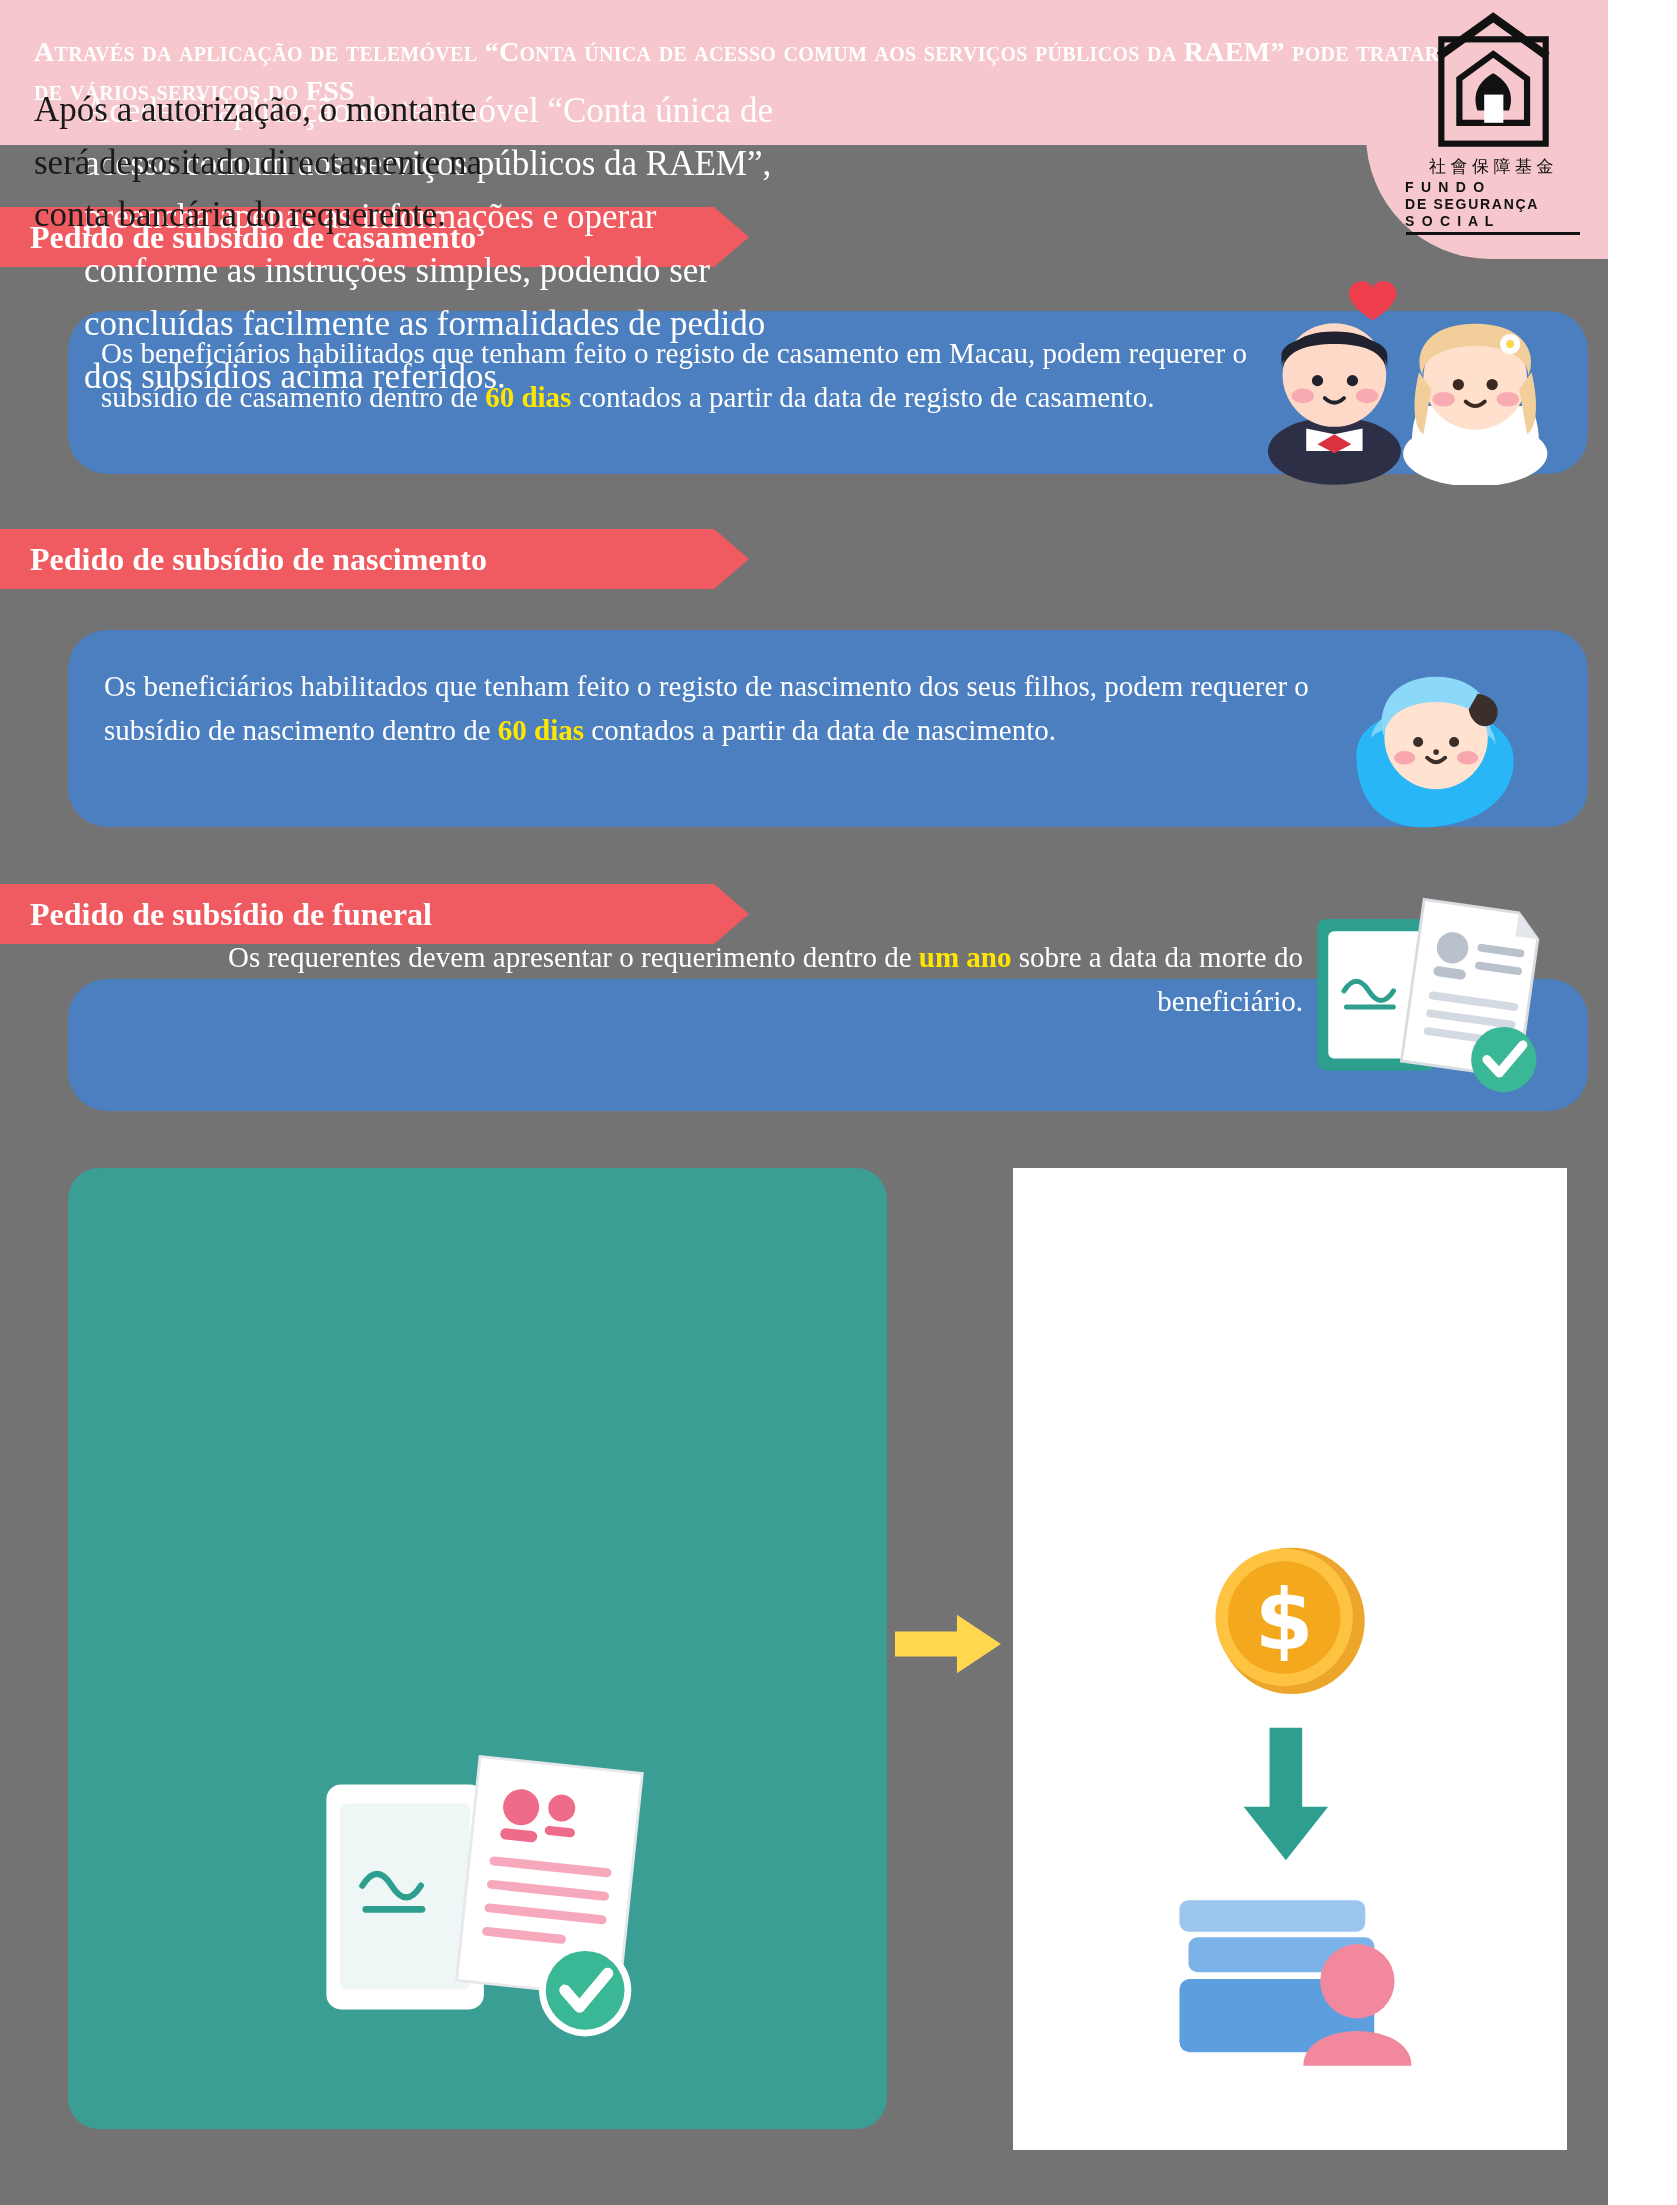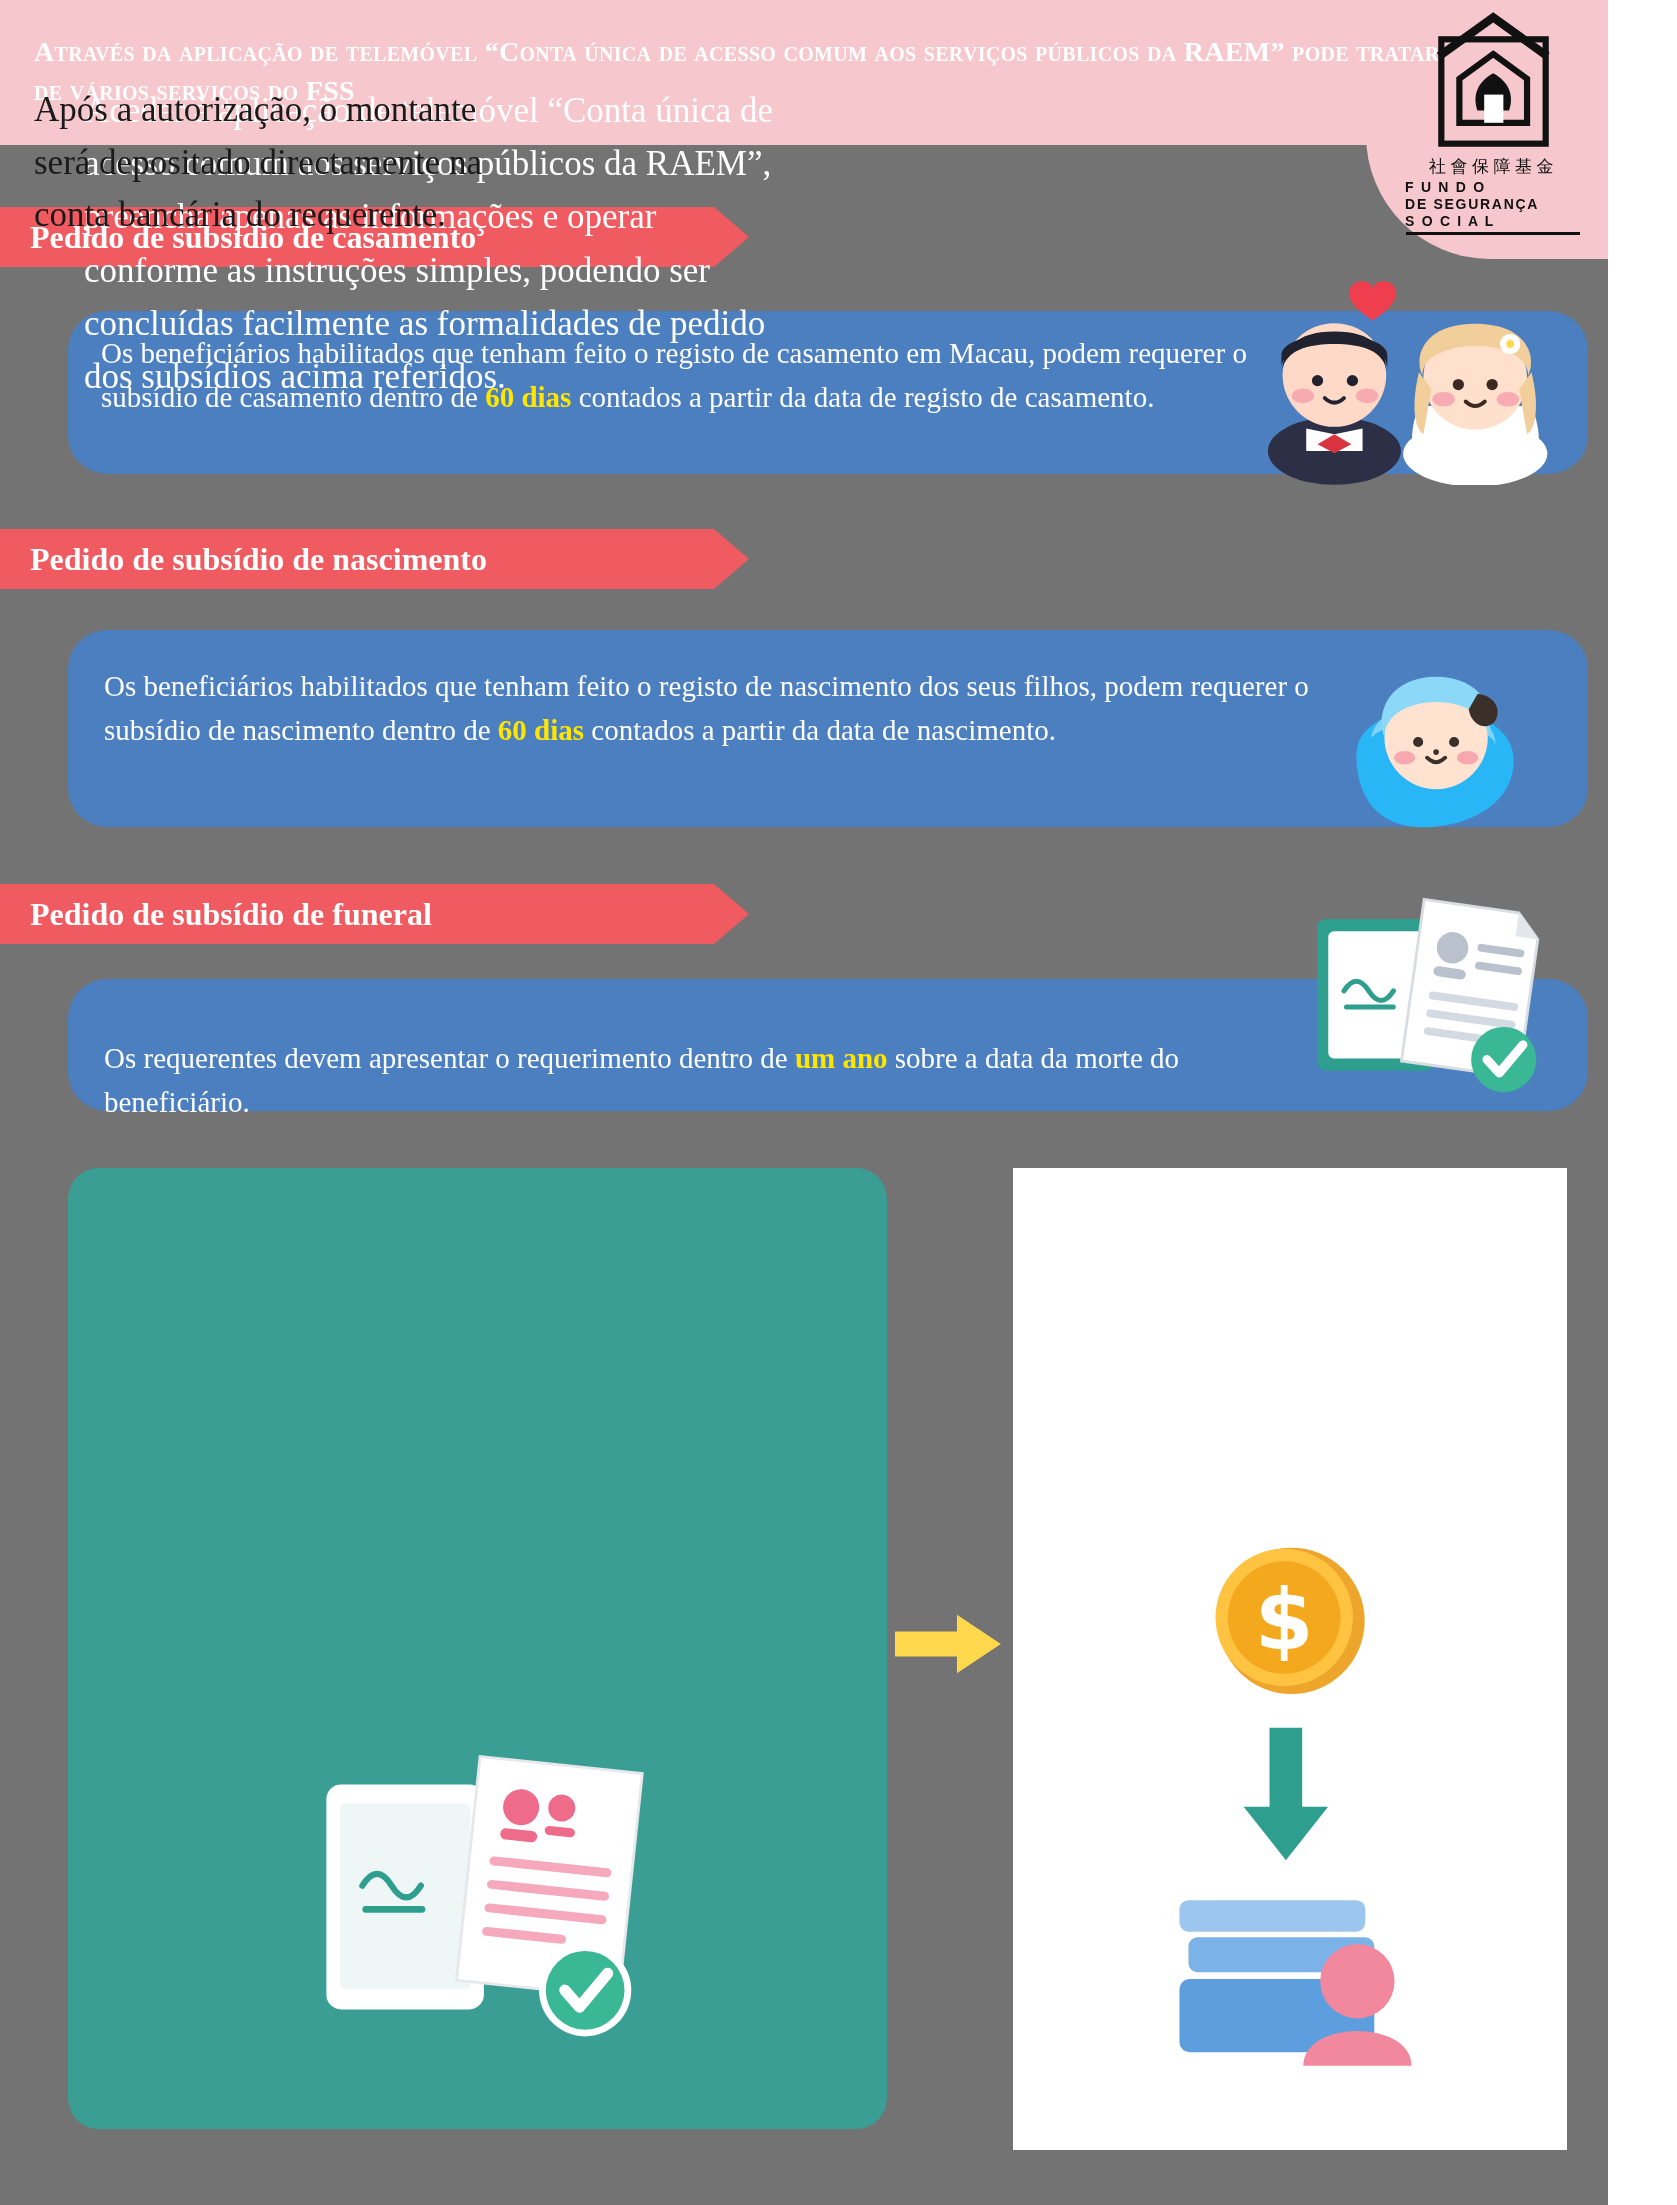--- a/index.html
+++ b/index.html
@@ -273,21 +273,21 @@
       <ellipse cx="156" cy="206" rx="19" ry="12" fill="#f8a0ab" opacity="0.9"></ellipse>
       <ellipse cx="268" cy="206" rx="19" ry="12" fill="#f8a0ab" opacity="0.9"></ellipse>
       <path d="M196 206 Q212 222 228 206" stroke="#3b2f2a" stroke-width="7" fill="none" stroke-linecap="round"></path>
       <circle cx="212" cy="196" r="5" fill="#3b2f2a"></circle>
     </svg>
   </div>
 
   <div class="ribbon" style="top:884px; width:749px;">Pedido de subsídio de funeral</div>
 
   <div class="info-card" style="left:68px; top:979px; width:1520px; height:132px;"></div>
-  <div class="info-text" style="left:104px; top:1036px; width:1199px;">
+  <div class="info-text" style="left:104px; top:935px; width:1199px;text-align:right;">
     <span>Os requerentes devem apresentar o requerimento dentro de </span><span class="hl">um ano</span><span> sobre a data da morte do beneficiário.</span>
   </div>
 
   <div style="position:absolute; left:1283px; top:884px; width:293px; height:225px;">
     <svg width="293" height="225" viewBox="0 0 520 400">
       <rect x="60" y="62" width="210" height="270" rx="16" fill="#2e9e8f"></rect>
       <rect x="80" y="84" width="170" height="226" rx="10" fill="#ffffff"></rect>
       <path d="M108 190 q22 -34 44 0 q22 34 44 0" stroke="#2e9e8f" stroke-width="9" fill="none" stroke-linecap="round"></path>
       <rect x="108" y="214" width="92" height="9" rx="4" fill="#2e9e8f"></rect>
       <g transform="rotate(8 330 180)">

